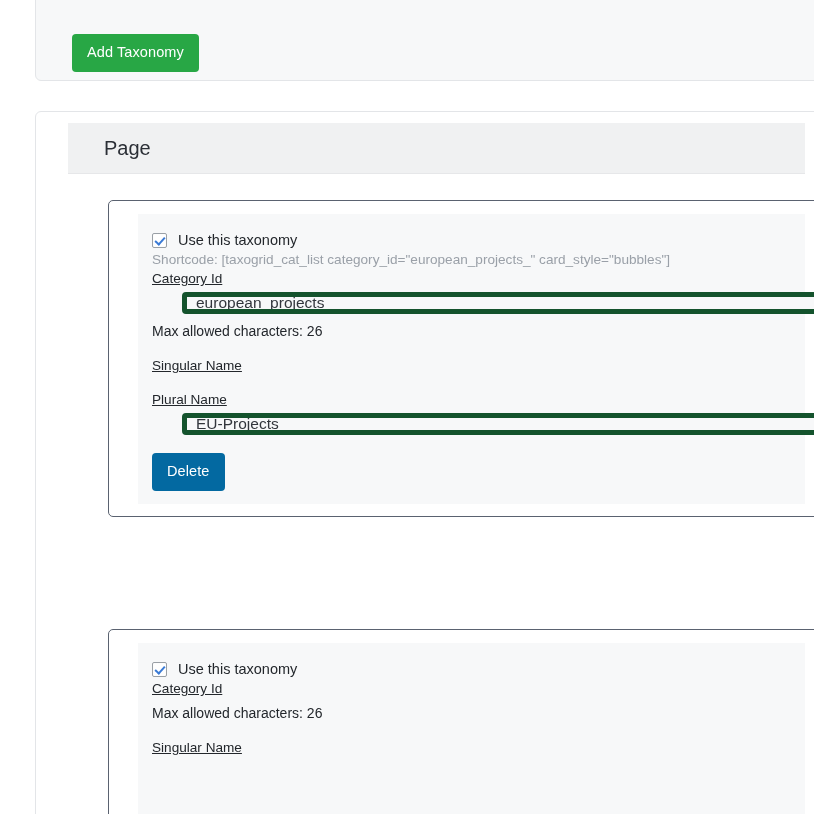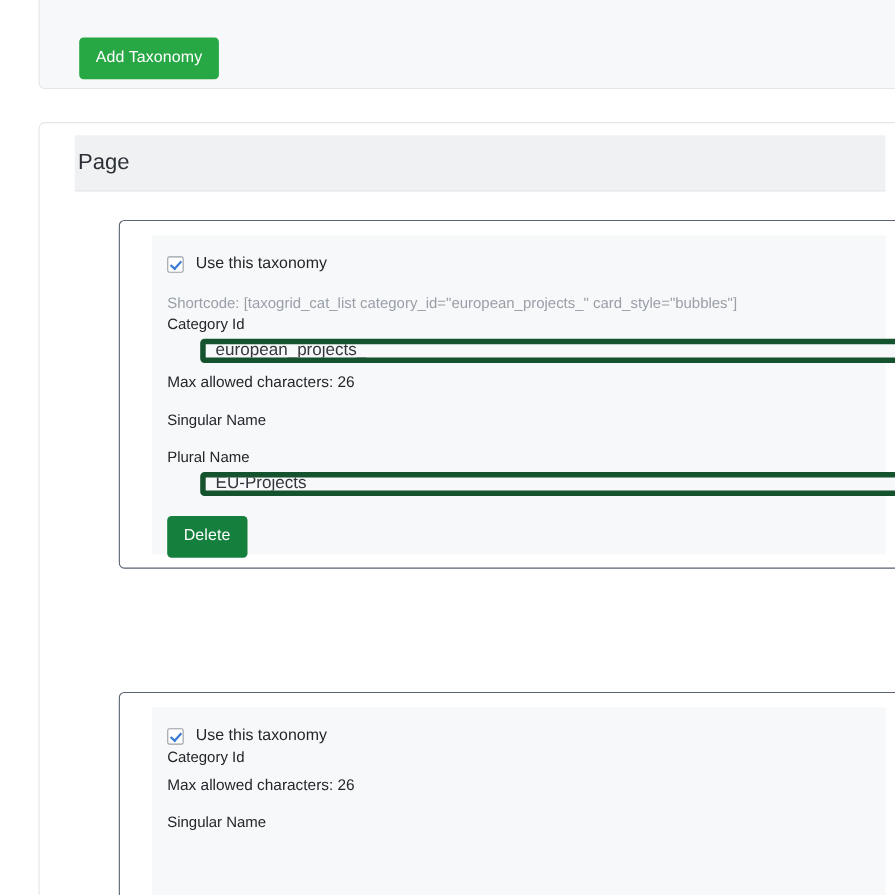--- a/index.html
+++ b/index.html
@@ -42,21 +42,21 @@
     border-radius: 4px;
     color: #ffffff;
     font-family: "Liberation Sans", sans-serif;
     font-size: 14.5px;
     line-height: 1;
     cursor: pointer;
     padding: 11px 15px 12px 15px;
     letter-spacing: 0.1px;
   }
   .btn-success { background: #28a745; }
-  .btn-danger  { background: #15803d; }
+  .btn-danger  { background: #0369a1; }
 
   .add-tax-wrap {
     position: absolute;
     left: 36px;
     top: 93px;
   }
 
   
   .section-header {
     position: absolute;
@@ -66,21 +66,21 @@
     height: 51px;
     background: #f0f1f2;
     border-bottom: 1px solid #e6e7e9;
     box-sizing: border-box;
     display: flex;
     align-items: center;
   }
   .section-header-title {
     font-size: 20px;
     color: #2b2f36;
-    padding-left: 3px;
+    padding-left: 36px;
     font-weight: normal;
   }
 
   
   .tax-card {
     position: absolute;
     left: 72px;
     width: 726px;
     border: 1px solid #5a6270;
     border-radius: 5px;
@@ -129,27 +129,28 @@
     transform: rotate(42deg);
   }
   .check-label {
     font-size: 14.5px;
     color: #23272c;
     margin-left: 11px;
   }
   .shortcode {
     font-size: 13.6px;
     color: #9aa0a8;
-    margin-top: 20px;
+    margin-top: 4px;
     white-space: nowrap;
   }
   .field-label {
     font-size: 13.6px;
     color: #23272c;
     margin-top: 4px;
+    text-decoration: underline;
   }
   .field-label.spaced { margin-top: 19px; }
   .input {
     display: block;
     width: 637px;
     height: 22px;
     margin-top: 6px;
     background: #f7f8f9;
     border: 5px solid #14532d;
     border-radius: 4px;

